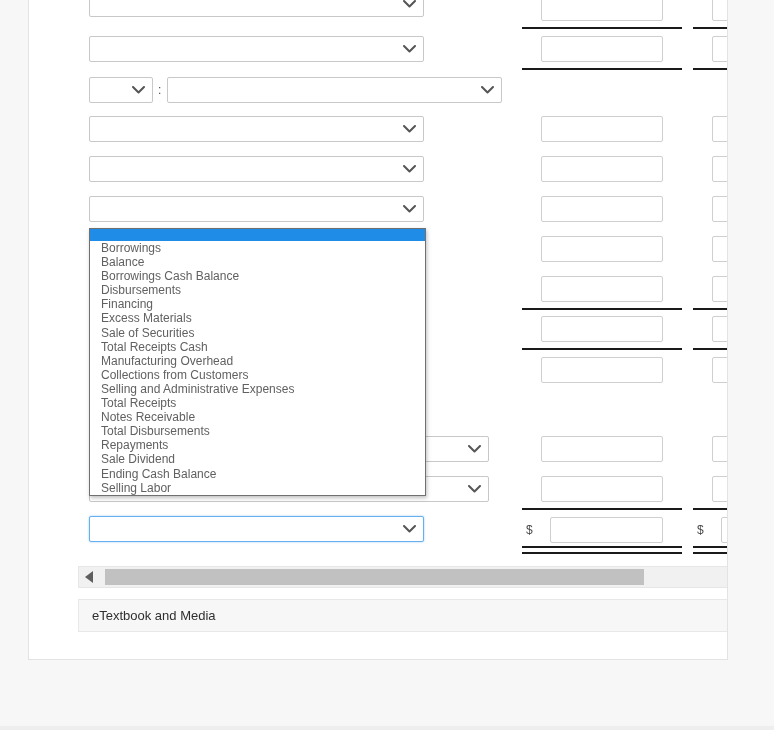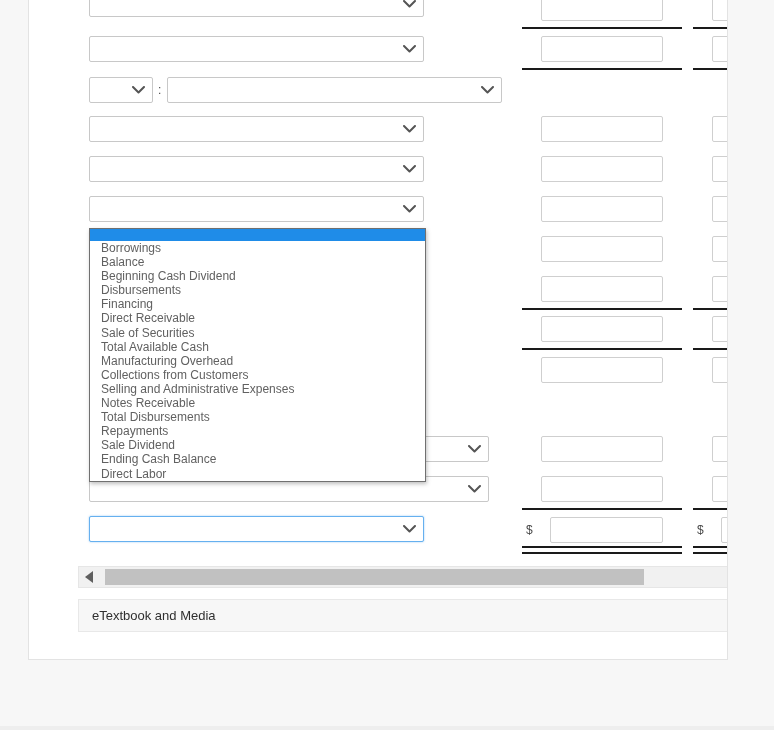--- a/index.html
+++ b/index.html
@@ -342,35 +342,36 @@
           <input type="text" class="numbox" style="left: 521px; top: 518px; width: 113px;">
           <span class="dollar" style="left: 668px; top: 518px;">$</span>
           <input type="text" class="numbox" style="left: 692px; top: 518px; width: 113px;">
         </div>
     </div>
 
     <ul id="dropdown">
         <li class="blank"></li>
         <li>Borrowings</li>
         <li>Balance</li>
-        <li>Beginning Cash Dividend</li>
+        <li>Borrowings Cash Balance</li>
         <li>Disbursements</li>
         <li>Financing</li>
-        <li>Direct Receivable</li>
+        <li>Excess Materials</li>
         <li>Sale of Securities</li>
-        <li>Total Available Cash</li>
+        <li>Total Receipts Cash</li>
         <li>Manufacturing Overhead</li>
         <li>Collections from Customers</li>
         <li>Selling and Administrative Expenses</li>
+        <li>Total Receipts</li>
         <li>Notes Receivable</li>
         <li>Total Disbursements</li>
         <li>Repayments</li>
         <li>Sale Dividend</li>
         <li>Ending Cash Balance</li>
-        <li>Direct Labor</li>
+        <li>Selling Labor</li>
       </ul>
 
     <div id="hscroll">
       <div class="arrow left">
         <div class="tri l"></div>
       </div>
       <div class="thumb"></div>
 
     </div>
 

